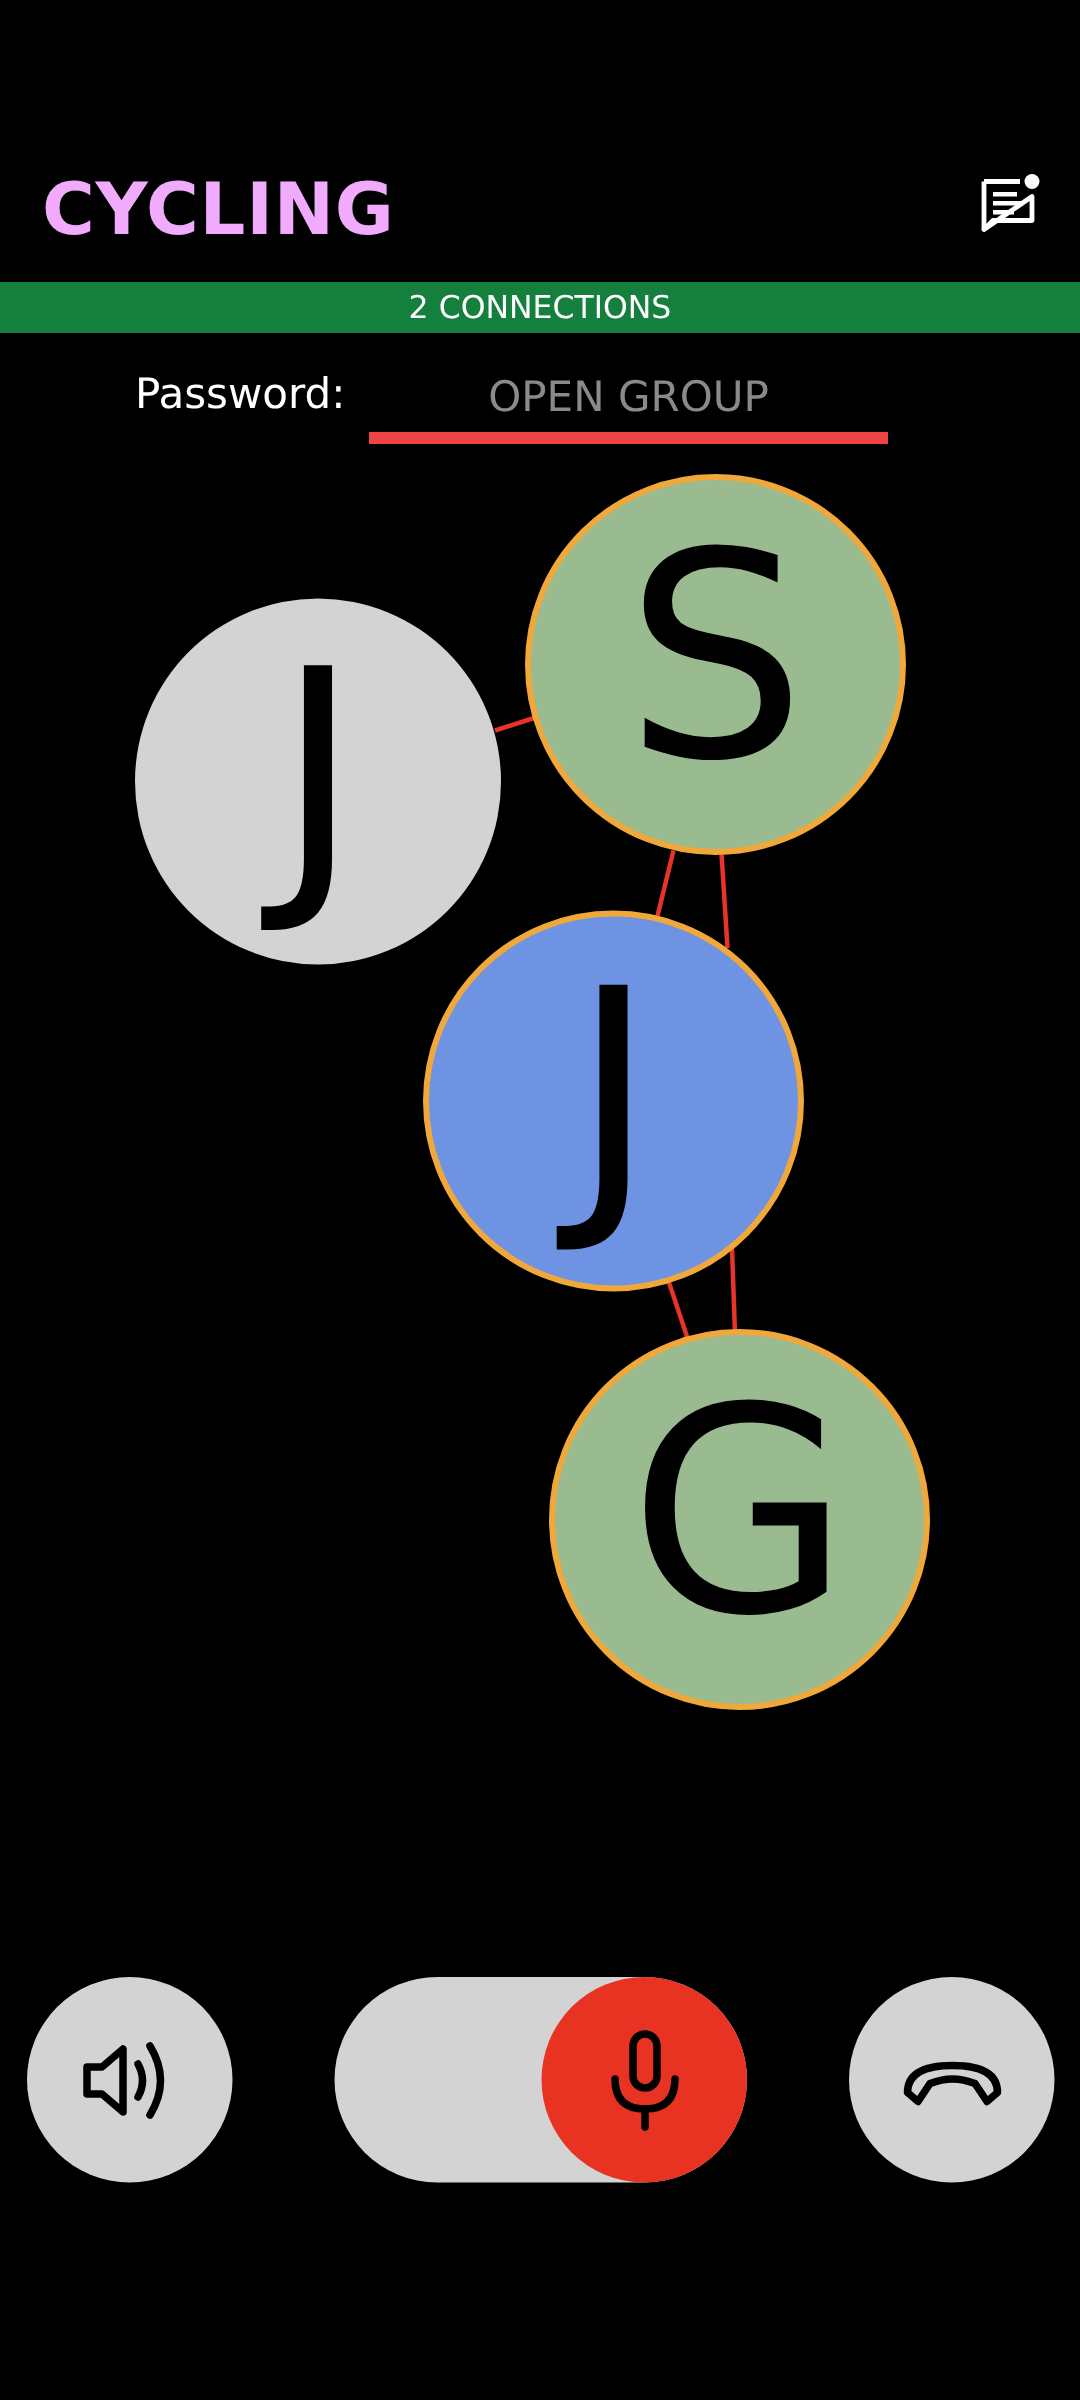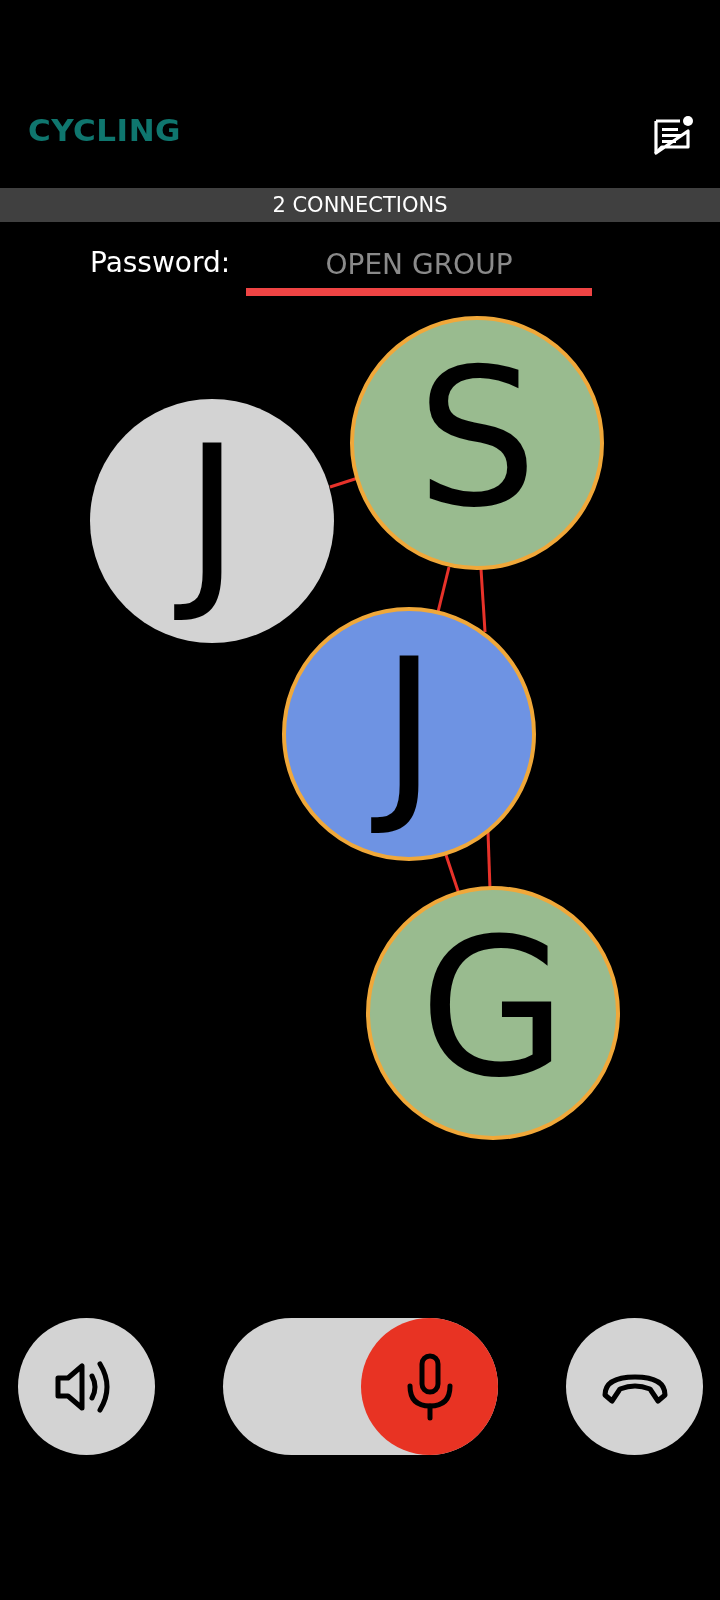--- a/index.html
+++ b/index.html
@@ -1,19 +1,19 @@
 <!DOCTYPE html>
 <html><head>
 <meta charset="utf-8">
 <style>
   html, body { margin:0; padding:0; background:#000; }
   body { width:720px; height:1600px; position:relative; overflow:hidden; font-family:"DejaVu Sans", sans-serif; color:#fff; }
-  .title { position:absolute; left:28px; top:112px; font-size:31px; font-weight:bold; letter-spacing:0.5px; color:#0f766e; }
+  .title { position:absolute; left:28px; top:112px; font-size:48px; font-weight:bold; letter-spacing:0.5px; color:#f0abfc; }
   .chat-btn { position:absolute; left:652px; top:115px; width:44px; height:44px; cursor:pointer; }
-  .status-bar { position:absolute; left:0; top:188px; width:720px; height:34px; background:#404040; display:flex; align-items:center; justify-content:center; font-size:21px; color:#fff; }
+  .status-bar { position:absolute; left:0; top:188px; width:720px; height:34px; background:#15803d; display:flex; align-items:center; justify-content:center; font-size:21px; color:#fff; }
   .pw-label { position:absolute; left:90px; top:246px; font-size:28px; color:#fff;text-align:center; }
   .pw-input { position:absolute; left:246px; top:240px; width:346px; height:48px; background:transparent; border:none; border-bottom:8px solid #ef4444; color:#fff; font-family:"DejaVu Sans", sans-serif; font-size:28px; text-align:center; outline:none; padding:0; }
   .pw-input::placeholder { color:#8a8a8a; }
   svg.graph { position:absolute; left:0; top:0; width:720px; height:1600px; pointer-events:none; }
   .node { position:absolute; border-radius:50%; display:flex; align-items:center; justify-content:center; color:#000; font-size:190px; font-family:"DejaVu Sans", sans-serif; box-sizing:border-box; cursor:pointer; line-height:1; }
   .node span { display:block; transform:translateY(-4px); }
   .ctrl { position:absolute; top:1318px; height:137px; background:#d3d3d3; border-radius:69px; cursor:pointer; }
   .speaker { left:18px; width:137px; }
   .hangup { left:566px; width:137px; }
   .mic-toggle { left:223px; width:275px; }

